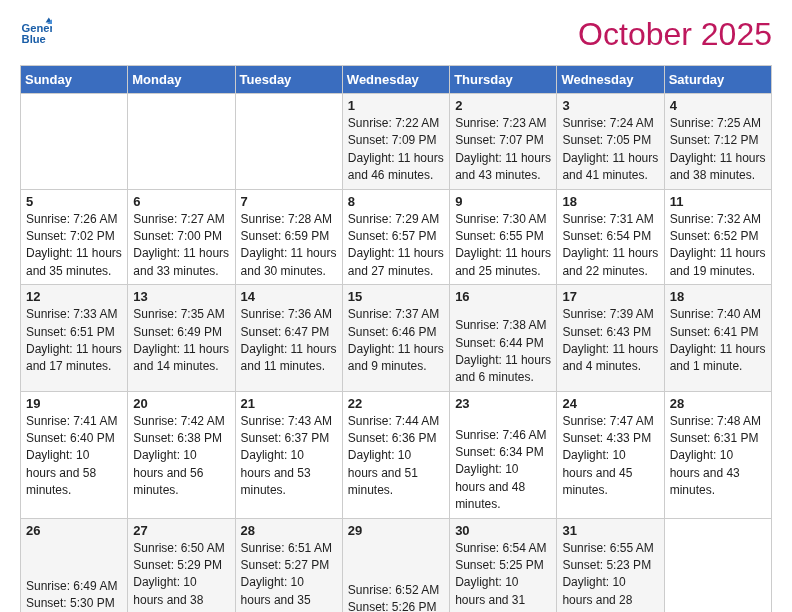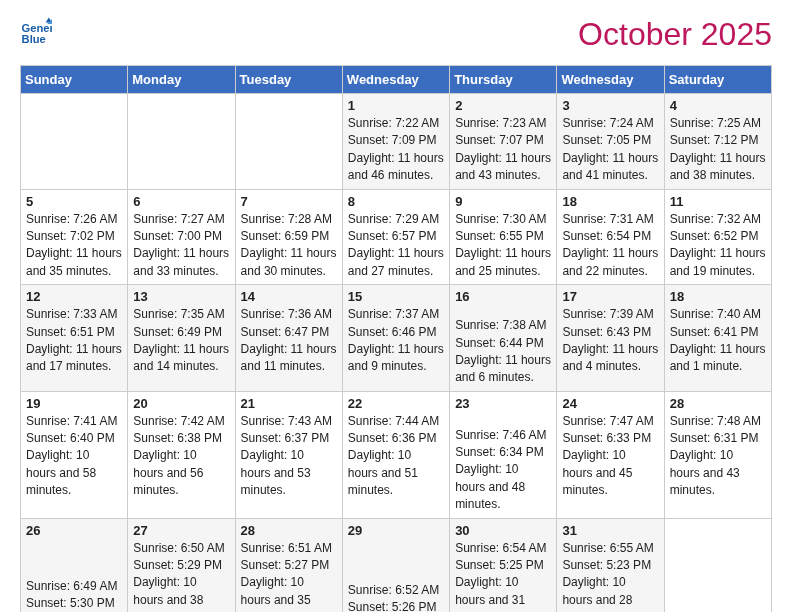--- a/index.html
+++ b/index.html
@@ -272,21 +272,21 @@
           </td>
           <td>
             <span class="day-num">23</span>
             <div class="cell-info" style="white-space: pre-line; margin-top: 16px;">Sunrise: 7:46 AM
 Sunset: 6:34 PM
 Daylight: 10 hours and 48 minutes.</div>
           </td>
           <td>
             <span class="day-num">24</span>
             <div class="cell-info" style="white-space: pre-line;">Sunrise: 7:47 AM
-Sunset: 6:33 PM
+Sunset: 4:33 PM
 Daylight: 10 hours and 45 minutes.</div>
           </td>
           <td>
             <span class="day-num">28</span>
             <div class="cell-info" style="white-space: pre-line;">Sunrise: 7:48 AM
 Sunset: 6:31 PM
 Daylight: 10 hours and 43 minutes.</div>
           </td>
         </tr>
         <tr class="row-5">

